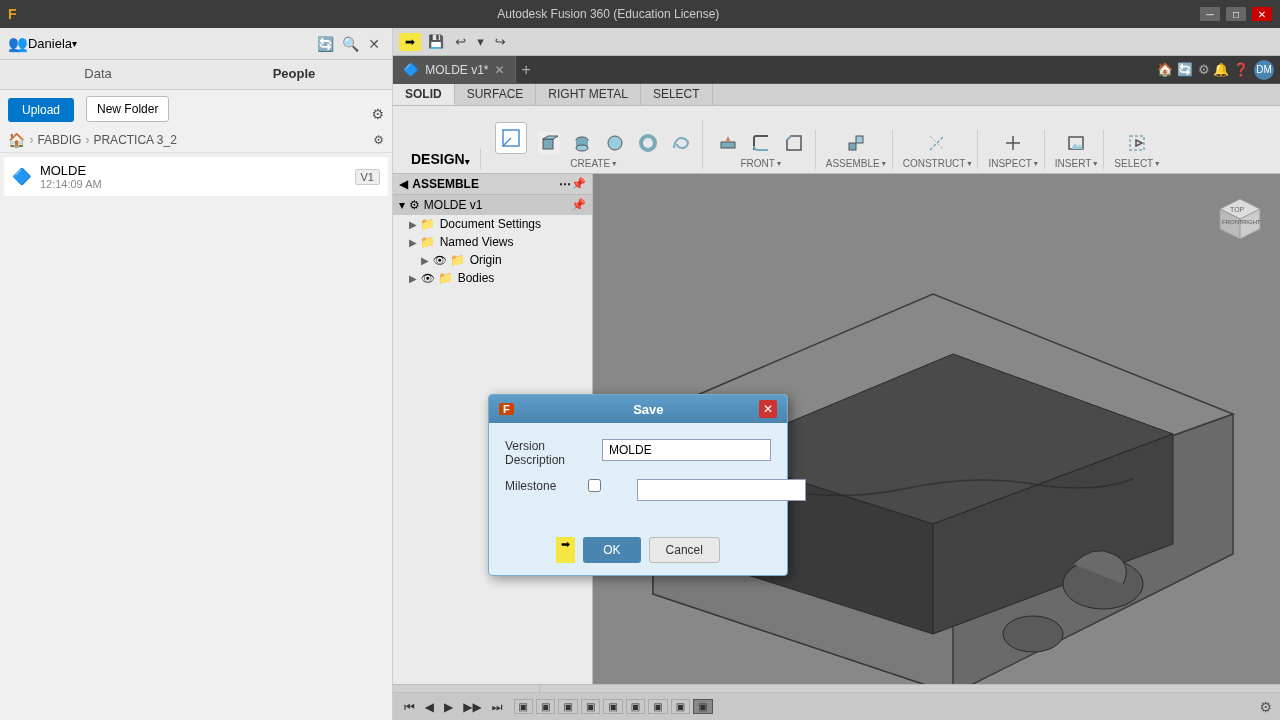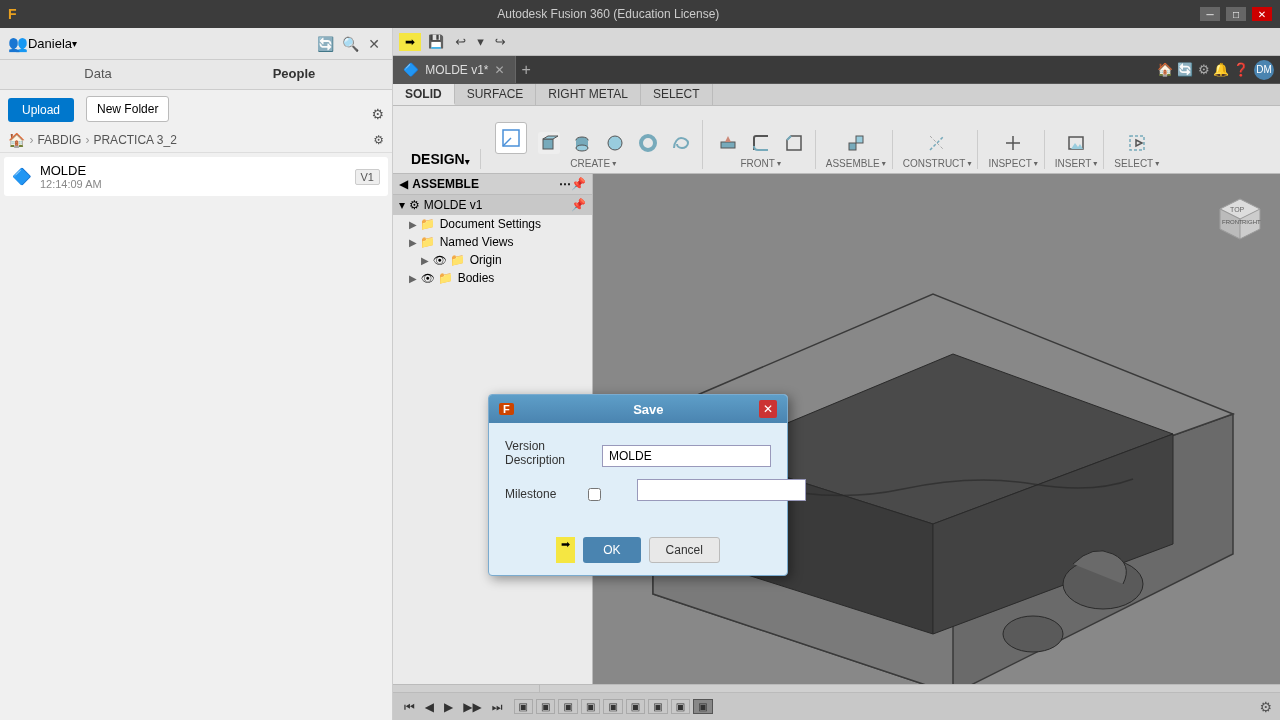--- a/index.html
+++ b/index.html
@@ -106,21 +106,21 @@
     }
     #save-dialog-title {
       background: linear-gradient(to bottom, #5e9ec8, #4a84b0);
       color: white; padding: 5px 10px; display: flex; align-items: center;
       justify-content: space-between; border-radius: 3px 3px 0 0;
       font-size: 13px; font-weight: 600;
     }
     #save-dialog-title .f-logo { background: #cc4400; color: white; padding: 0 4px; border-radius: 2px; font-size: 11px; font-weight: bold; }
     #save-dialog-close { background: #cc3333; border: none; color: white; cursor: pointer; width: 18px; height: 18px; border-radius: 2px; display: flex; align-items: center; justify-content: center; font-size: 12px; }
     #save-dialog-body { padding: 16px; }
-    .dialog-field { display: flex; align-items: flex-end; margin-bottom: 12px; gap: 32px; }
+    .dialog-field { display: flex; align-items: flex-start; margin-bottom: 12px; gap: 32px; }
     .dialog-field label { width: 120px; font-size: 12px; color: #333; }
     .dialog-field input[type=text] { flex: 1; padding: 3px 6px; border: 1px solid #99b; font-size: 12px; background: white; }
     .dialog-field input[type=checkbox] { margin-right: 4px; }
     #save-dialog-footer { display: flex; justify-content: center; gap: 8px; padding: 8px 16px 12px; }
     .dialog-ok-btn { background: #4a84b0; color: white; border: none; padding: 5px 20px; border-radius: 3px; cursor: pointer; font-size: 12px; display: flex; align-items: center; gap: 4px; }
     .dialog-cancel-btn { background: #e8e8e8; color: #333; border: 1px solid #bbb; padding: 5px 16px; border-radius: 3px; cursor: pointer; font-size: 12px; }
     .yellow-arrow-sm { background: #f5e642; padding: 1px 5px; font-size: 11px; }
     #comments-section { display: flex; align-items: center; gap: 6px; font-size: 12px; color: #444; font-weight: 500; border-right: 1px solid #bbb; padding-right: 8px; height: 100%; }
     #viewport-controls { display: flex; align-items: center; gap: 4px; margin-left: auto; }
     .vc-btn { background: none; border: none; cursor: pointer; font-size: 13px; color: #444; padding: 2px 3px; }

